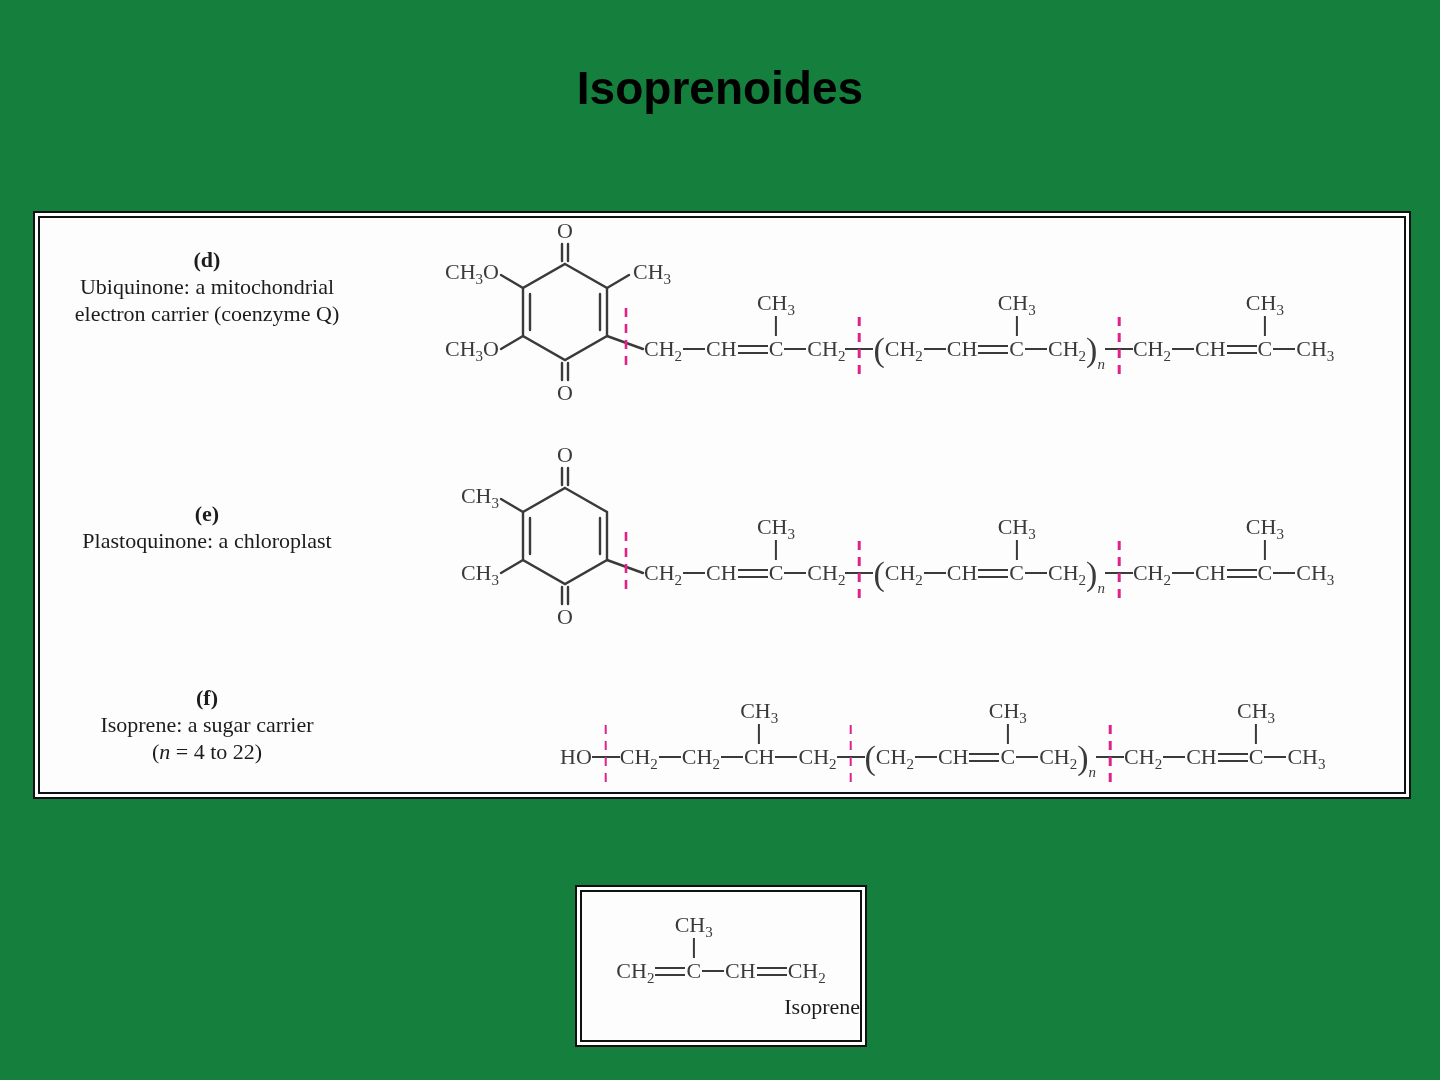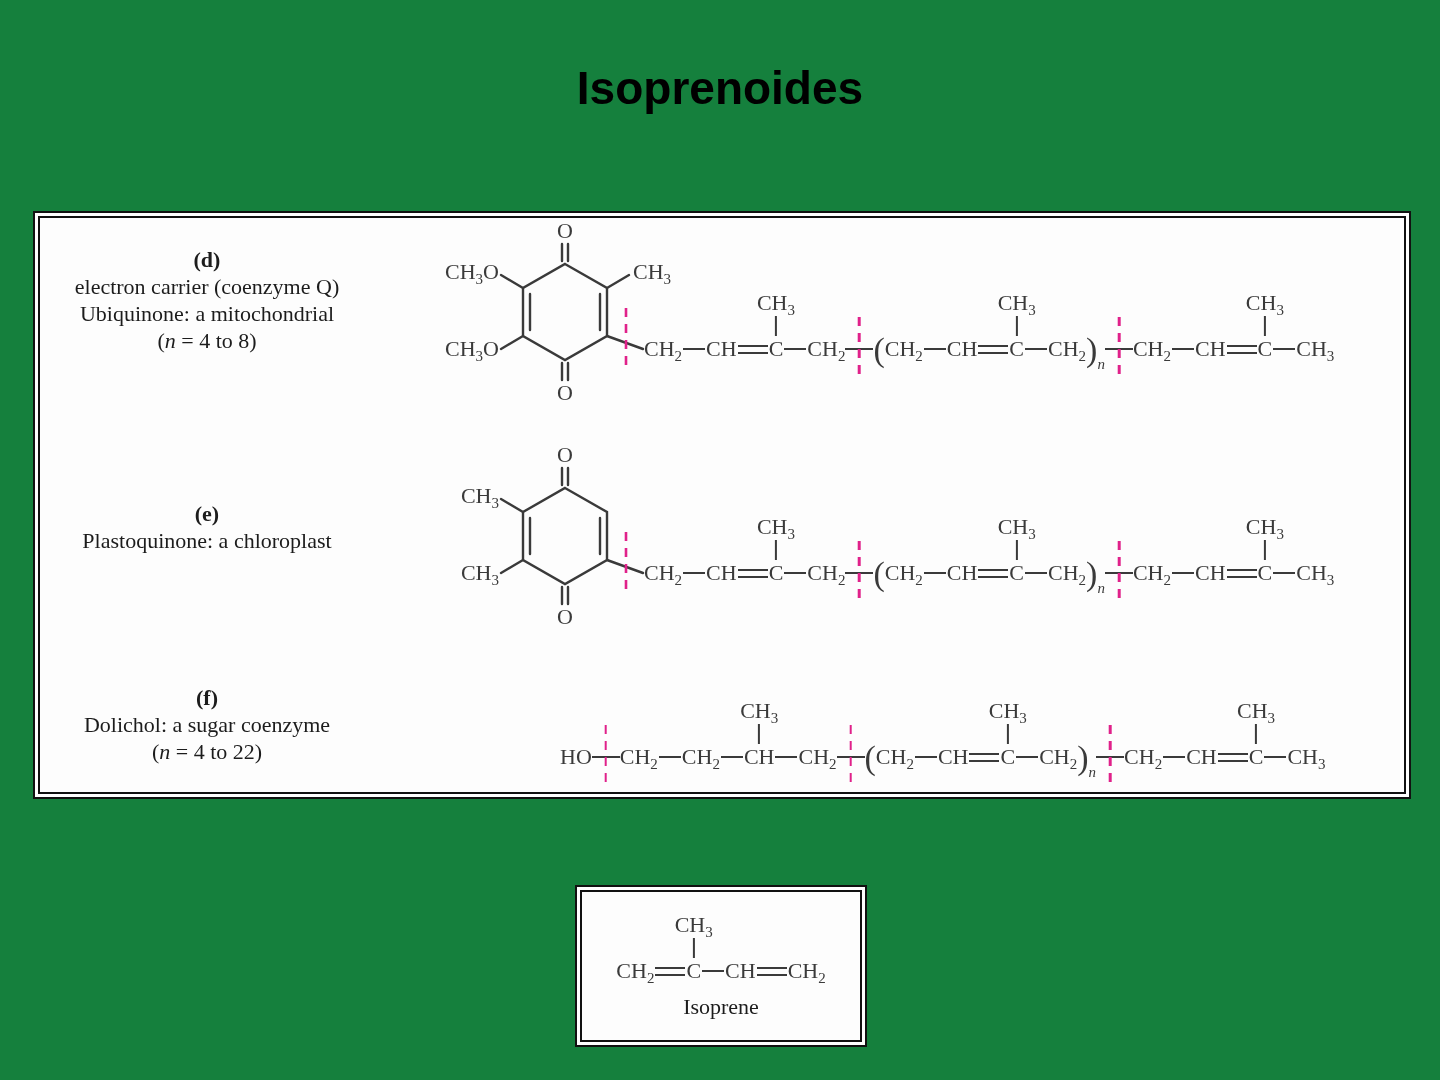--- a/index.html
+++ b/index.html
@@ -43,38 +43,37 @@
   
   .ring{position:absolute;width:270px;height:185px;}
   .rg{stroke:var(--ink);stroke-width:2.4;fill:none;stroke-linecap:round;}
   .pd{stroke:var(--pink);stroke-width:2.6;stroke-dasharray:9 7;}
   .rlab{position:absolute;white-space:nowrap;color:var(--ink);
         font:22px/26px "Liberation Serif","DejaVu Serif",serif;}
   
   .iso-chain{position:relative;display:flex;justify-content:center;margin-top:66px;height:26px;
              align-items:center;white-space:nowrap;font:22px/26px "Liberation Serif","DejaVu Serif",serif;
              color:var(--ink);}
-  .iso-cap{text-align:center;margin-top:10px;font:22px/26px "Liberation Serif","DejaVu Serif",serif;
+  .iso-cap{text-align:right;margin-top:10px;font:22px/26px "Liberation Serif","DejaVu Serif",serif;
            color:#1c1c1c;}
 </style>
 </head>
 <body>
 
 <div class="page">
 
   <div class="title">Isoprenoides</div>
 
   <div class="dbox figbox">
     <div class="dbox-inner">
 
       <div class="seclab" style="left:2px;top:28px">
         <div class="hd">(d)</div>
+        <div>Ubiquinone: a mitochondrial</div>
         <div>electron carrier (coenzyme Q)</div>
-        <div>Ubiquinone: a mitochondrial</div>
-        <div><span>(</span><span class="it">n</span><span> = 4 to 8)</span></div>
       </div>
 
       <div class="ring" style="left:367px;top:10px">
         <svg width="270" height="185" viewBox="0 0 270 185">
           <path class="rg" d="M158,36 L200,60 L200,108 L158,132 L116,108 L116,60 Z"></path>
           <path class="rg" d="M123,66 L123,102"></path>
           <path class="rg" d="M193,66 L193,102"></path>
           <path class="rg" d="M155,16 L155,33 M161,16 L161,33"></path>
           <path class="rg" d="M155,135 L155,152 M161,135 L161,152"></path>
           <path class="rg" d="M116,60 L94,47"></path>
@@ -172,21 +171,21 @@
           <span class="bond"></span>
           <span class="fm">CH</span>
           <span class="dbond"></span>
           <span class="branch"><span class="blabel">CH<sub class="sb">3</sub></span><span class="bstem"></span>C</span>
           <span class="bond"></span>
           <span class="fm">CH<sub class="sb">3</sub></span>
         </div>
 
       <div class="seclab" style="left:2px;top:466px">
         <div class="hd">(f)</div>
-        <div>Dolichol: a sugar coenzyme</div>
+        <div>Isoprene: a sugar carrier</div>
         <div><span>(</span><span class="it">n</span><span> = 4 to 22)</span></div>
       </div>
 
       <div class="chain" style="left:520px;top:526px">
           <span class="fm">HO</span>
           <span class="sepbond">
             <span class="dash"></span>
           </span>
           <span class="fm">CH<sub class="sb">2</sub></span>
           <span class="bond"></span>

